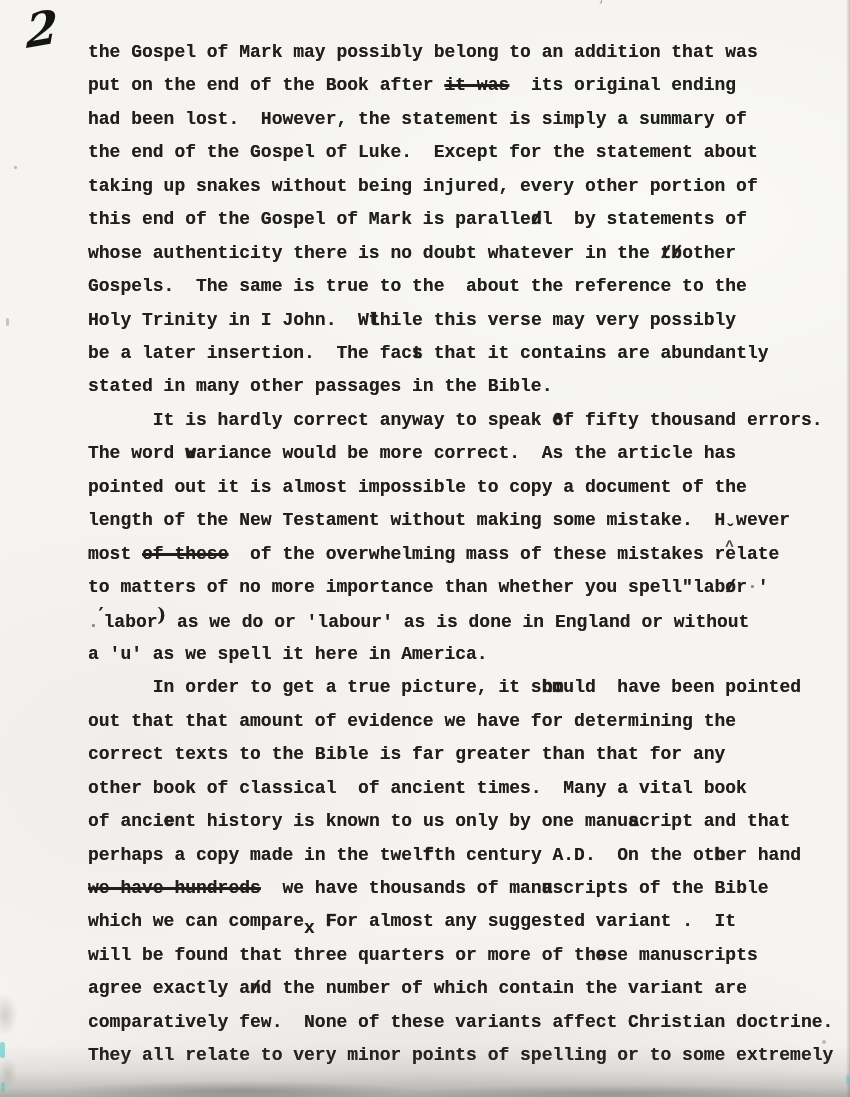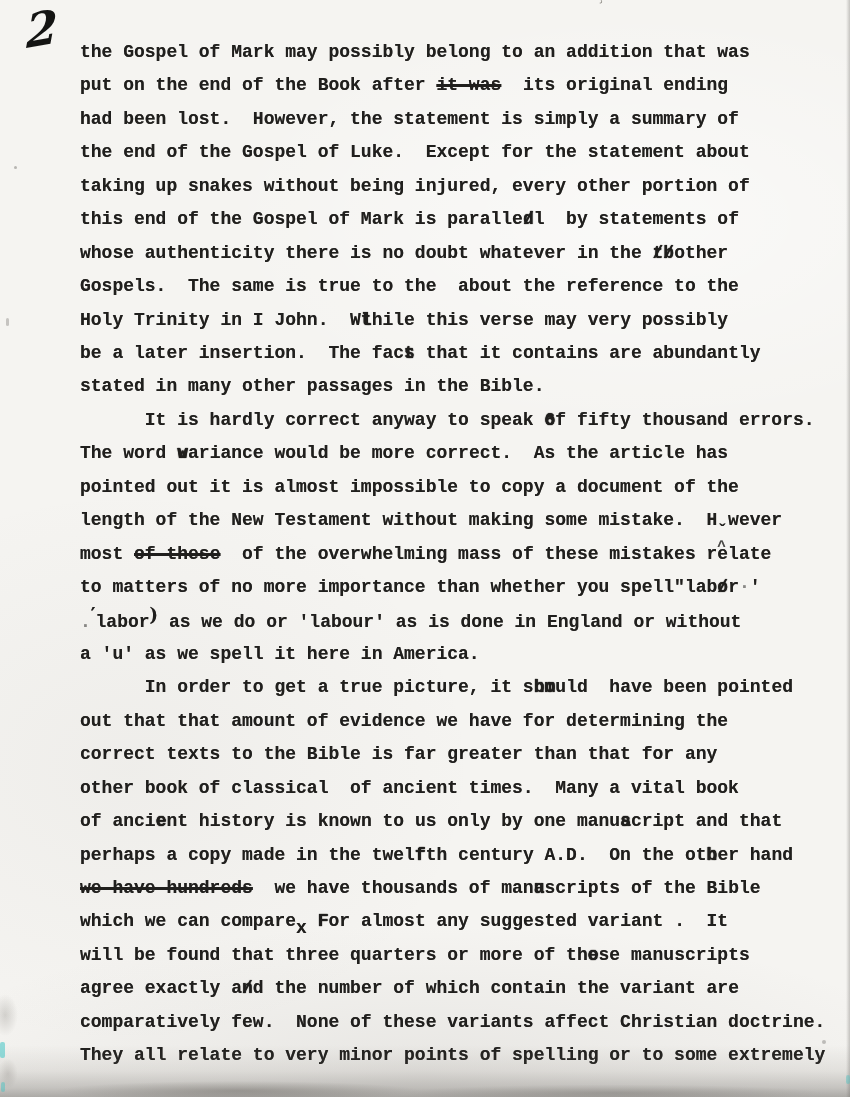--- a/index.html
+++ b/index.html
@@ -9,21 +9,21 @@
       radial-gradient(ellipse 600px 300px at 75% 20%, rgba(255,255,255,0.5), rgba(255,255,255,0) 70%),
       radial-gradient(ellipse 500px 400px at 15% 70%, rgba(120,115,108,0.05), rgba(120,115,108,0) 70%),
       radial-gradient(ellipse 700px 200px at 50% 98%, rgba(110,105,100,0.10), rgba(110,105,100,0) 75%),
       #f5f4f1;
     font-family:"Liberation Mono","DejaVu Sans Mono",monospace;
     color:#201f1d;
   }
   .page{position:absolute;inset:0;}
   
   .text{
-    position:absolute;top:36px;left:80px;right:10px;
+    position:absolute;top:36px;left:88px;right:10px;
     font-size:18px;font-weight:700;line-height:33.45px;
     white-space:pre;letter-spacing:0;
     text-shadow:0 0 0.5px rgba(32,31,29,0.65);
   }
   .line{height:33.45px;}
   .seg-plain{}
   .seg-strike{text-decoration:line-through;text-decoration-thickness:2.5px;}
   .seg-faint{opacity:.5;}
   .seg-sub{display:inline-block;transform:translateY(0.38em);}
   .seg-hand{font-family:"DejaVu Serif",serif;display:inline-block;transform:translateY(-0.33em);font-weight:700;}

